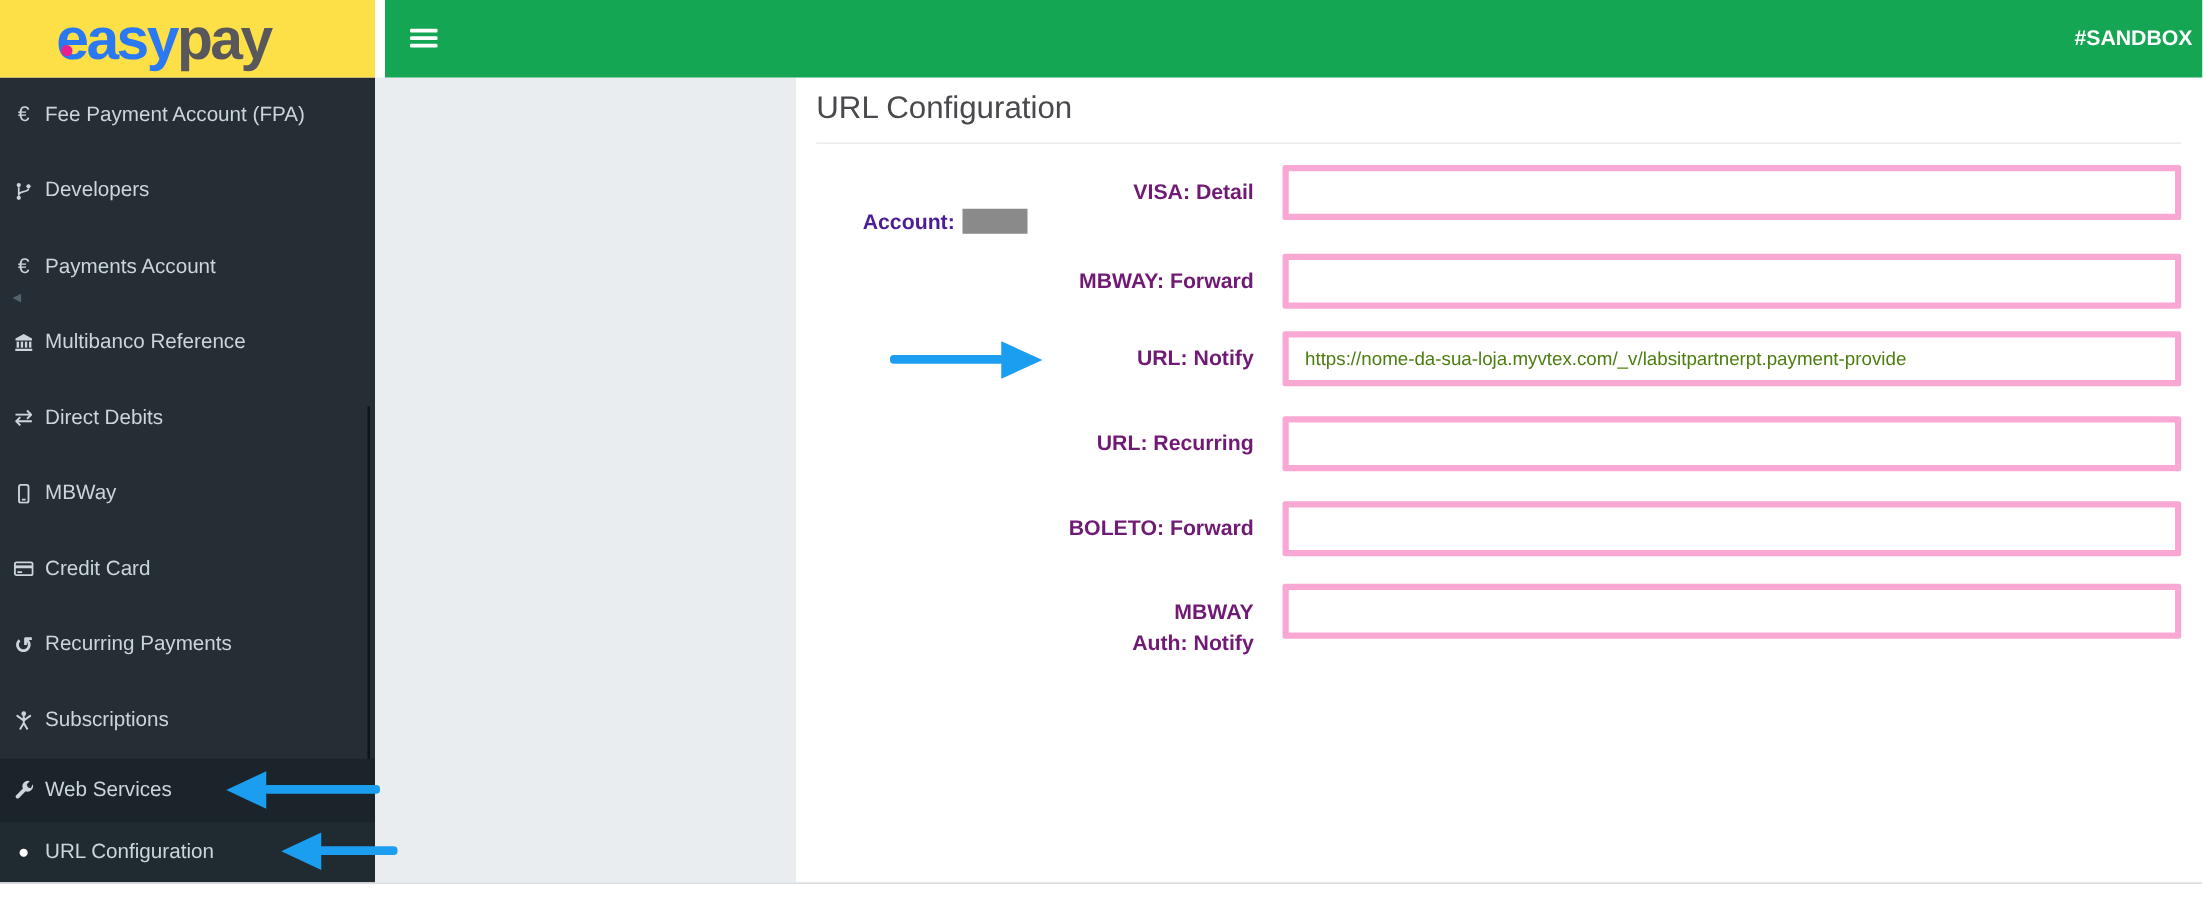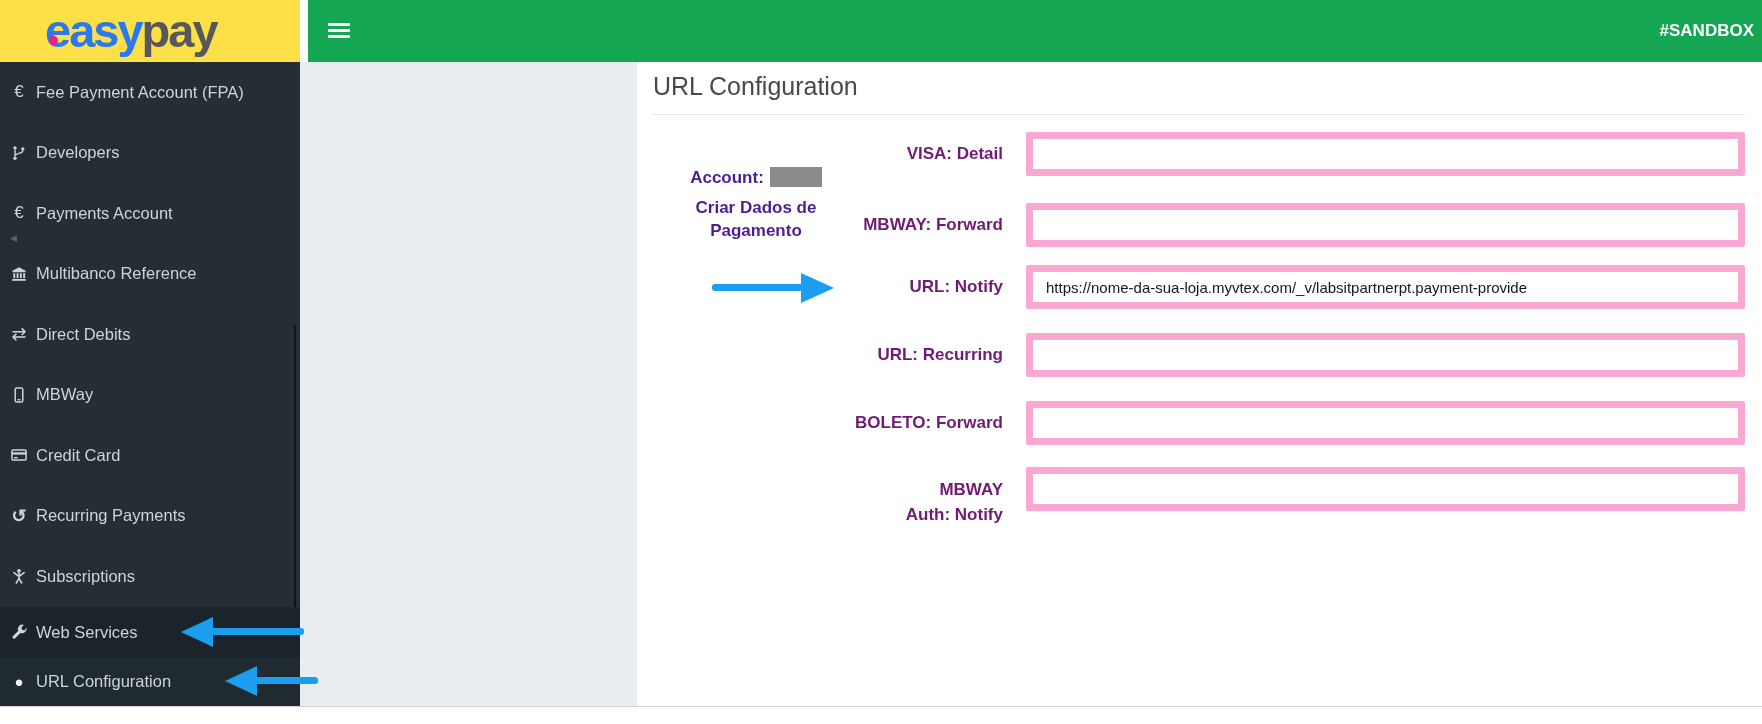--- a/index.html
+++ b/index.html
@@ -34,21 +34,21 @@
   .content { position:absolute; left:637px; top:62px; width:1125px; height:644px; background:#fff; }
   .page-title { position:absolute; left:16px; top:10px; font-size:25px; color:#48484d; }
   .title-divider { position:absolute; left:16px; top:52px; width:1092px; height:1px; background:#e7e7e9; }
   .account-block { position:absolute; left:48px; top:78px; width:142px; text-align:center; font-weight:bold; font-size:17px; color:#4c1d95; line-height:25px;margin-top:25px; }
   .redacted { display:inline-block; width:52px; height:20px; background:#8a8a8a; vertical-align:-4px; margin-left:6px; }
   .account-desc { margin-top:6px; line-height:23px; }
   .form { position:absolute; left:3px; top:70px; width:1108px; }
   .frow { position:absolute; left:0; width:1108px; height:44px; }
   .frow .flabel { position:absolute; left:0; top:0; width:363px; text-align:right; font-weight:bold; font-size:17px; color:#701a75; line-height:44px; }
   .frow.wrap .flabel { line-height:25px; padding-top:10px; padding-left:258px; width:363px;text-align:right; }
-  .frow .field { position:absolute; left:386px; top:0; width:719px; height:44px; border:7px solid #f9a8d4; border-radius:2px; background:#fff; font-family:"Liberation Sans", sans-serif; font-size:15px; color:#0f172a; padding:0 13px; outline:none; }
+  .frow .field { position:absolute; left:386px; top:0; width:719px; height:44px; border:5px solid #f9a8d4; border-radius:2px; background:#fff; font-family:"Liberation Sans", sans-serif; font-size:15px; color:#4d7c0f; padding:0 13px; outline:none; }
   .r1 { top:0; }   .r2 { top:71px; }  .r3 { top:133px; height:46px; }
   .r4 { top:201px; } .r5 { top:269px; } .r6 { top:335px; }
   
   .arrow { position:absolute; z-index:9; }
   .shaft { position:absolute; height:7px; background:#1b9ef0; border-radius:3px; }
   .head-left  { position:absolute; width:0; height:0; border-top:15px solid transparent; border-bottom:15px solid transparent; border-right:32px solid #1b9ef0; }
   .head-right { position:absolute; width:0; height:0; border-top:15px solid transparent; border-bottom:15px solid transparent; border-left:33px solid #1b9ef0; }
   svg.icon { display:block; }
 </style>
 </head>
@@ -171,21 +171,20 @@
   </div>
 
   <div class="bottom-strip"></div>
 
   <div class="content">
     <div class="page-title">URL Configuration</div>
     <div class="title-divider"></div>
 
     <div class="account-block">
       <span>Account:</span><span class="redacted"></span>
-      <div class="account-desc">Criar Dados de Pagamento</div>
     </div>
 
     <div class="form">
       <div class="frow r1">
         <div class="flabel">VISA: Detail</div>
         <input class="field" type="text" value="" style="">
       </div>
       <div class="frow r2">
         <div class="flabel">MBWAY: Forward</div>
         <input class="field" type="text" value="" style="">

